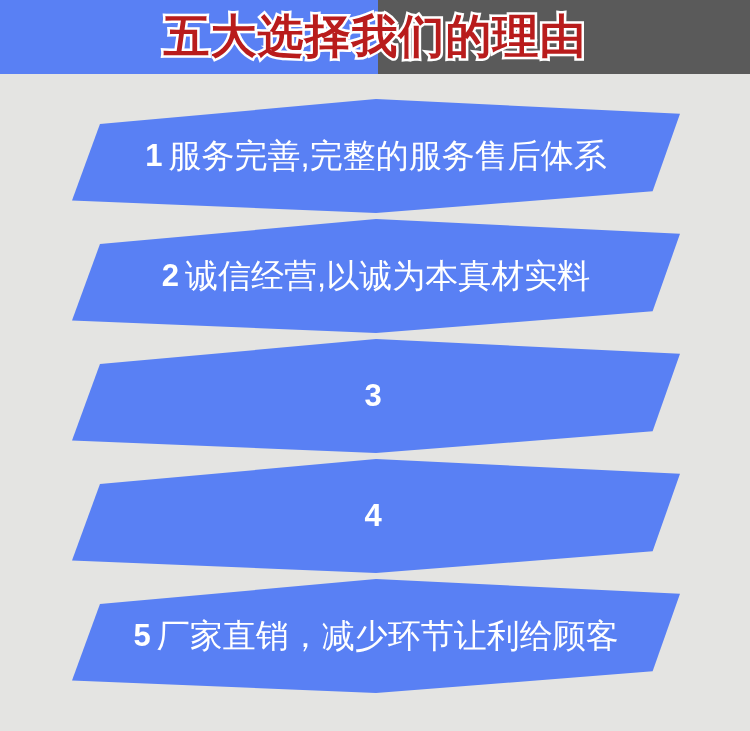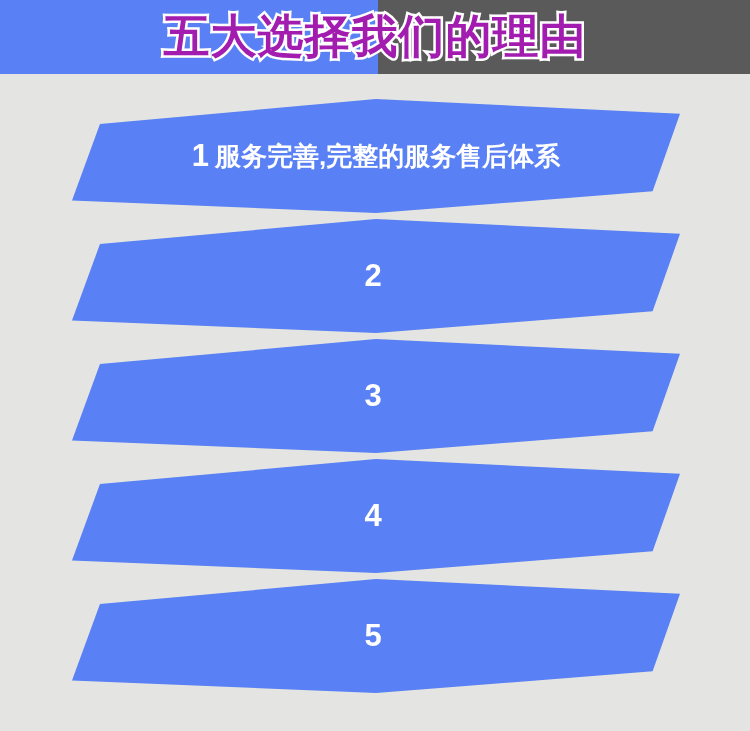--- a/index.html
+++ b/index.html
@@ -39,21 +39,21 @@
     left: 0;
     top: 0;
     width: 750px;
     height: 74px;
     display: flex;
     align-items: center;
     justify-content: center;
     font-size: 46px;
     font-weight: bold;
     letter-spacing: 1px;
-    color: #a21caf;
+    color: #b91c1c;
     -webkit-text-stroke: 5px #ffffff;
     paint-order: stroke fill;
     text-shadow:
        0 0 1px #ffffff;
     white-space: nowrap;
     user-select: none;
   }
 
   
   #banner-list {
@@ -99,22 +99,22 @@
     letter-spacing: 0px;
     white-space: nowrap;
     user-select: none;
   }
   .banner-index {
     font-size: 31px;
     font-weight: bold;
     margin-right: 6px;
   }
   .banner-label {
-    font-size: 26px;
-    font-weight: bold;
+    font-size: 33px;
+    font-weight: normal;
   }
 </style>
 </head>
 <body>
 
 <div id="header-bar">
   <div id="header-bg-blue"></div>
   <div id="header-bg-gray"></div>
 </div>
 <div id="header-title">五大选择我们的理由</div>
@@ -126,20 +126,21 @@
     <div class="banner-text">
       <span class="banner-index">1</span>
       <span class="banner-label">服务完善,完整的服务售后体系</span>
     </div>
   </div>
 
   <div class="banner-row">
     <div class="banner-shape"></div>
     <div class="banner-text">
       <span class="banner-index">2</span>
+      <span class="banner-label">诚信经营,以诚为本真材实料</span>
     </div>
   </div>
 
   <div class="banner-row">
     <div class="banner-shape"></div>
     <div class="banner-text">
       <span class="banner-index">3</span>
     </div>
   </div>
 
@@ -147,16 +148,17 @@
     <div class="banner-shape"></div>
     <div class="banner-text">
       <span class="banner-index">4</span>
     </div>
   </div>
 
   <div class="banner-row">
     <div class="banner-shape"></div>
     <div class="banner-text">
       <span class="banner-index">5</span>
+      <span class="banner-label">厂家直销，减少环节让利给顾客</span>
     </div>
   </div>
 
 </div>
 
 </body></html>

